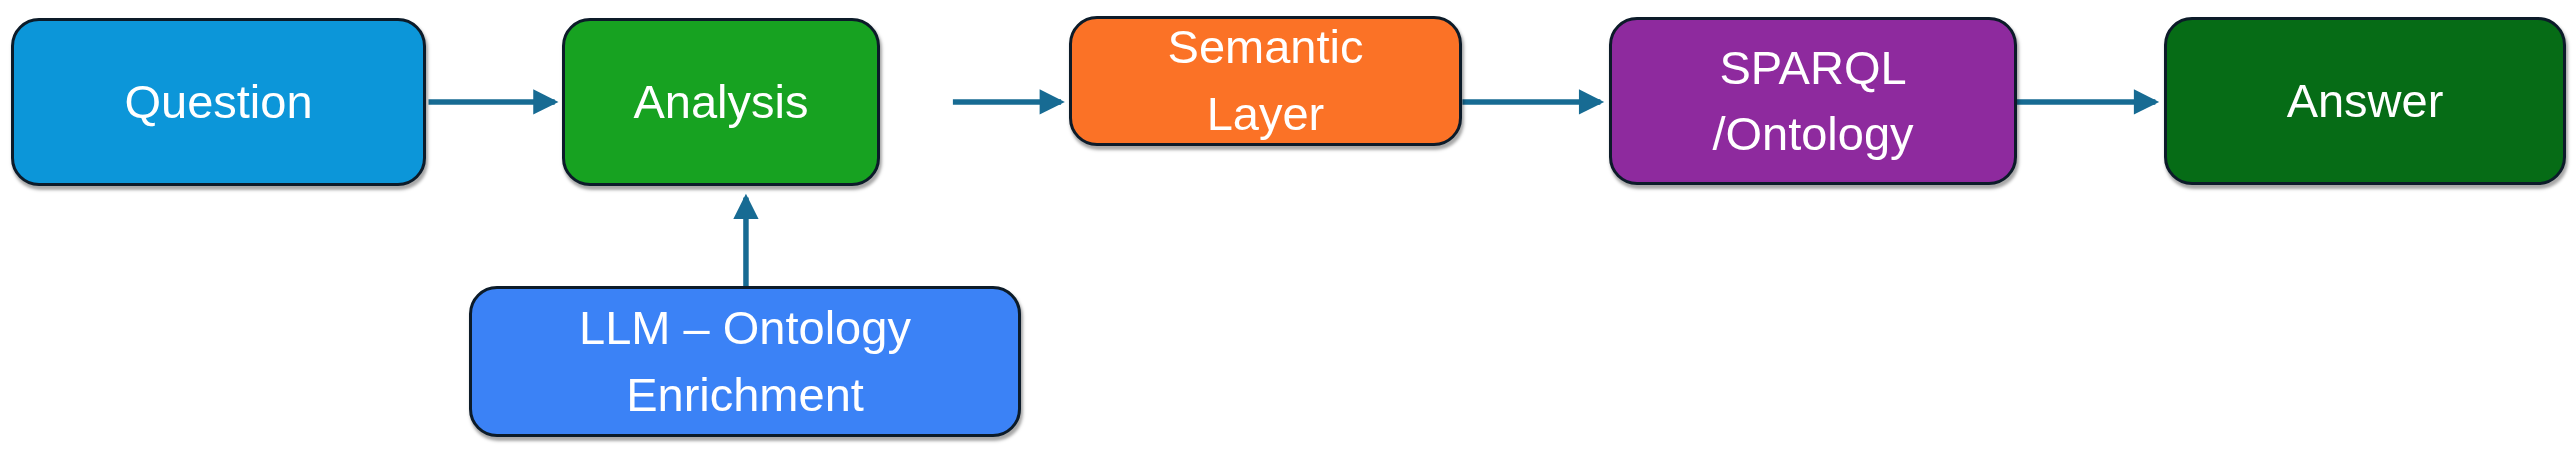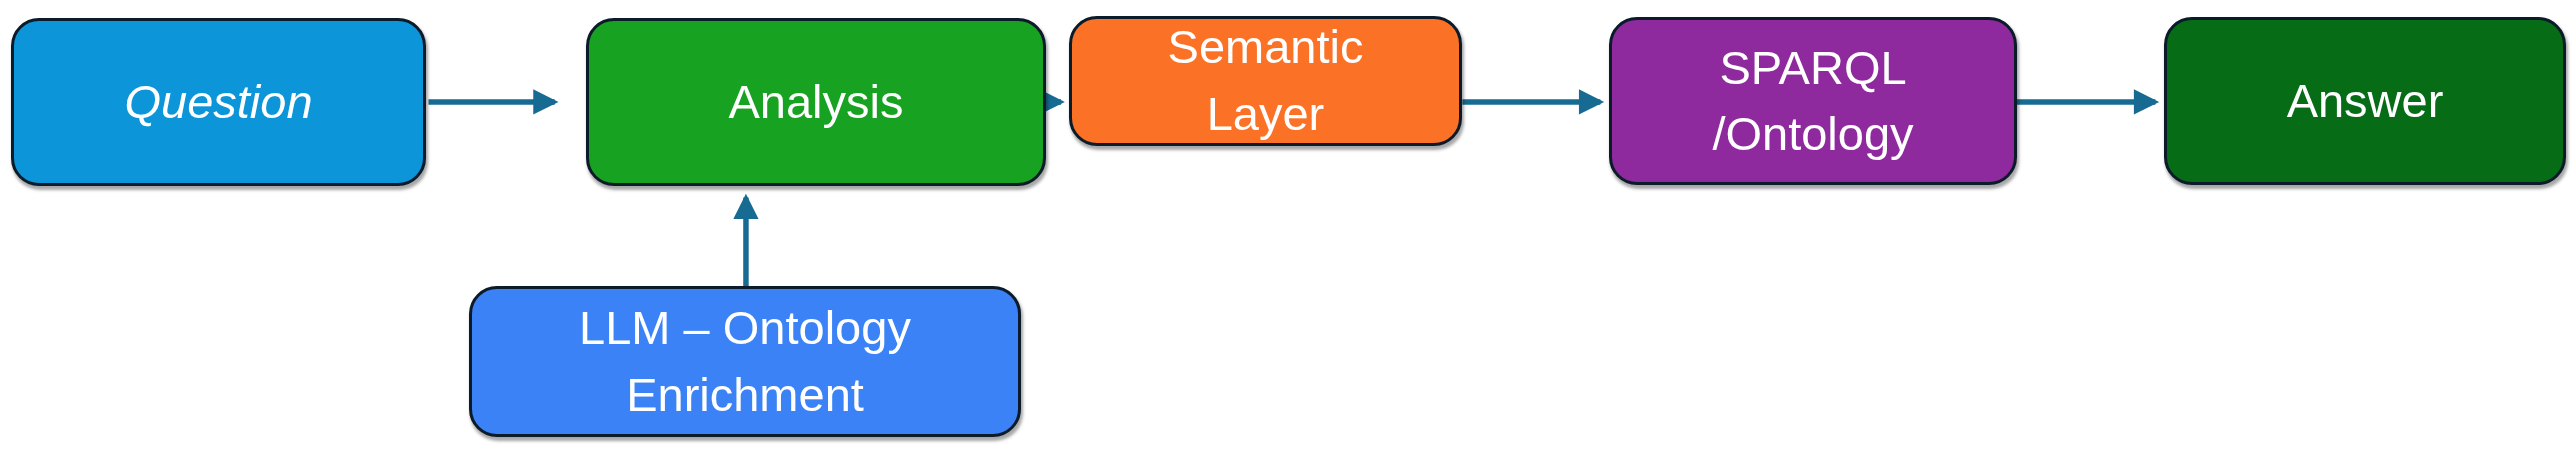--- a/index.html
+++ b/index.html
@@ -24,21 +24,21 @@
     align-items: center;
     justify-content: center;
     text-align: center;
     color: var(--text, #ffffff);
     font-size: 47px;
     line-height: 1.42;
     white-space: pre-line;
     box-shadow: 1.6px 3.1px 3.1px rgba(0,0,0,0.35);
   }
   .node-question        { left: 11px;   top: 18px;  width: 415px; height: 168px; }
-  .node-analysis        { left: 586px;  top: 18px;  width: 460px; height: 168px; }
+  .node-analysis        { left: 562px;  top: 18px;  width: 318px; height: 168px; }
   .node-semantic-layer  { left: 1069px; top: 15.7px;  width: 393px; height: 130px; }
   .node-sparql-ontology { left: 1609px; top: 17.3px;  width: 408px; height: 168px; }
   .node-answer          { left: 2164px; top: 17.3px;  width: 402px; height: 168px; }
   .node-llm-enrichment  { left: 469px;  top: 286px; width: 552px; height: 151px; }
   .arrows {
     position: absolute;
     left: 0; top: 0;
     width: 2576px;
     height: 457px;
     color: var(--arrow, #176b93);
@@ -57,21 +57,21 @@
         <path d="M0,0 L10,5 L0,10 z" fill="currentColor"></path>
       </marker>
     </defs>
     <line x1="545" y1="130" x2="706" y2="130" marker-end="url(#ah)"></line>
     <line x1="1214" y1="130" x2="1352" y2="130" marker-end="url(#ah)"></line>
     <line x1="1864" y1="130" x2="2040" y2="130" marker-end="url(#ah)"></line>
     <line x1="2571" y1="130" x2="2748" y2="130" marker-end="url(#ah)"></line>
     <line x1="950" y1="365" x2="950" y2="252" marker-end="url(#ah)"></line>
   </svg>
 
-  <div class="node node-question" style="background-color: rgb(12, 150, 217); font-style: italic;">
+  <div class="node node-question" style="background-color: rgb(12, 150, 217);">
     <span>Question</span>
   </div>
 
   <div class="node node-analysis" style="background-color: rgb(23, 162, 33);">
     <span>Analysis</span>
   </div>
 
   <div class="node node-semantic-layer" style="background-color: rgb(251, 114, 38);">
     <span>Semantic
 Layer</span>

